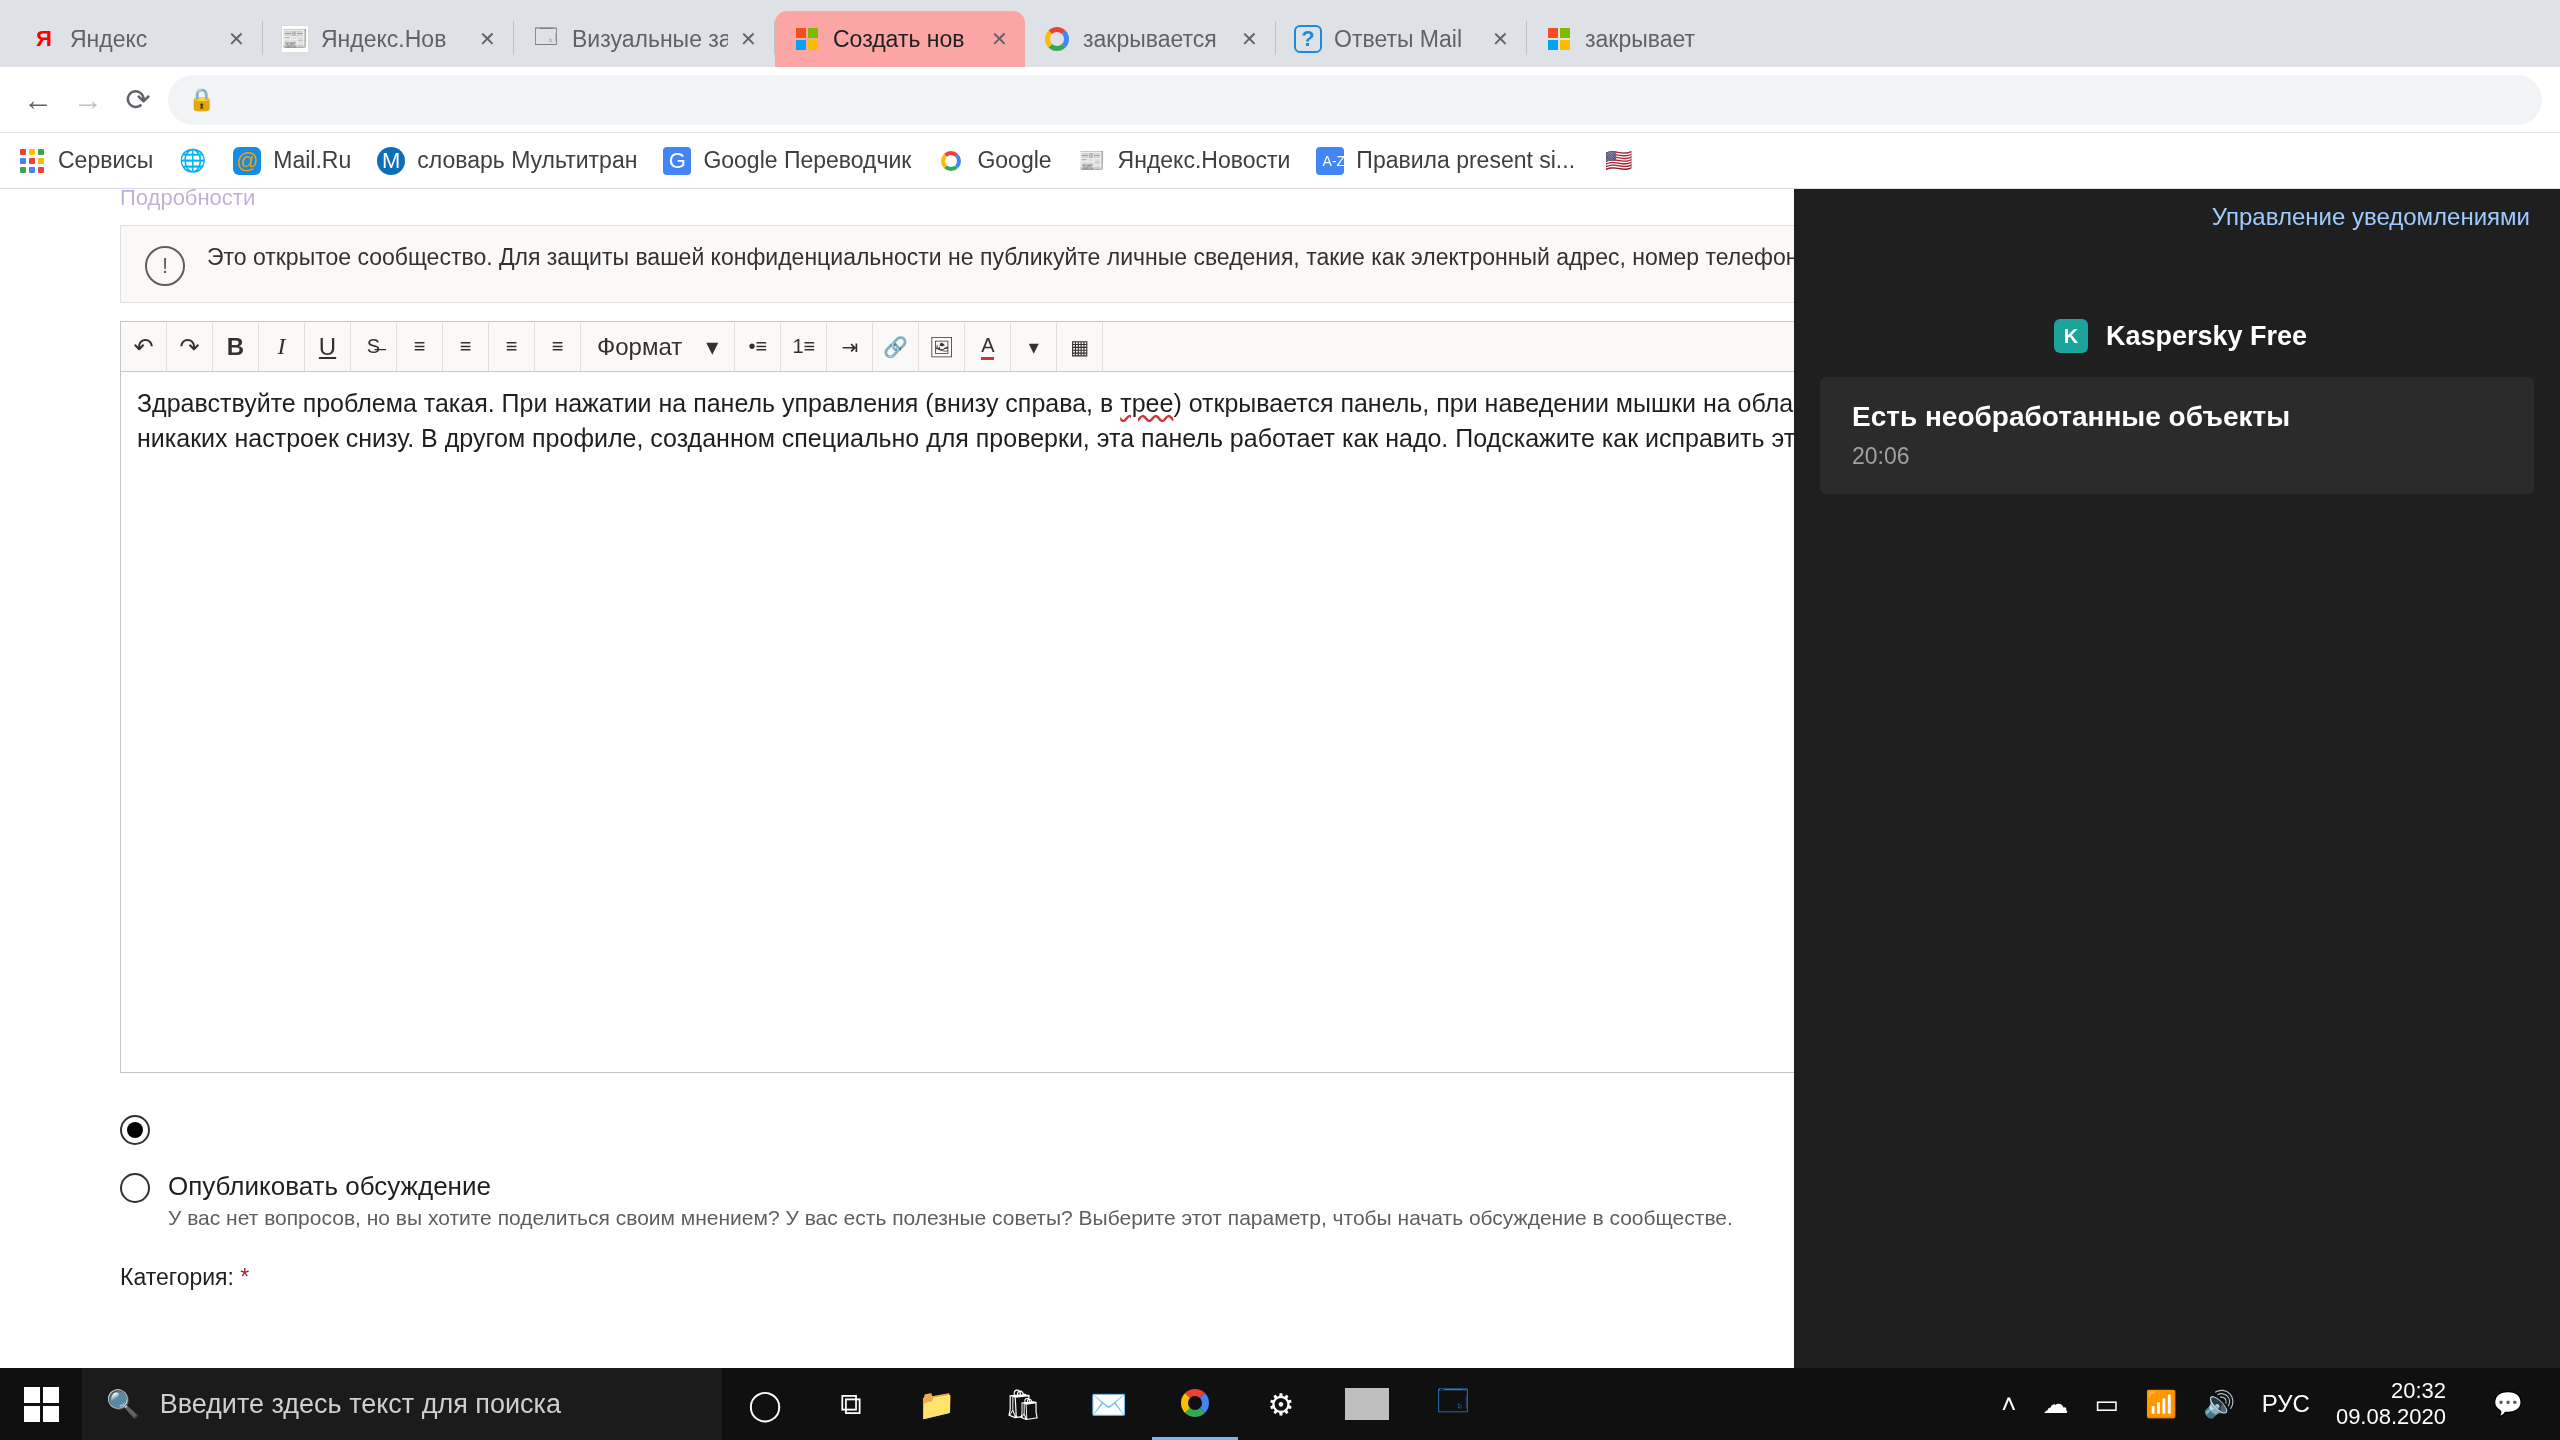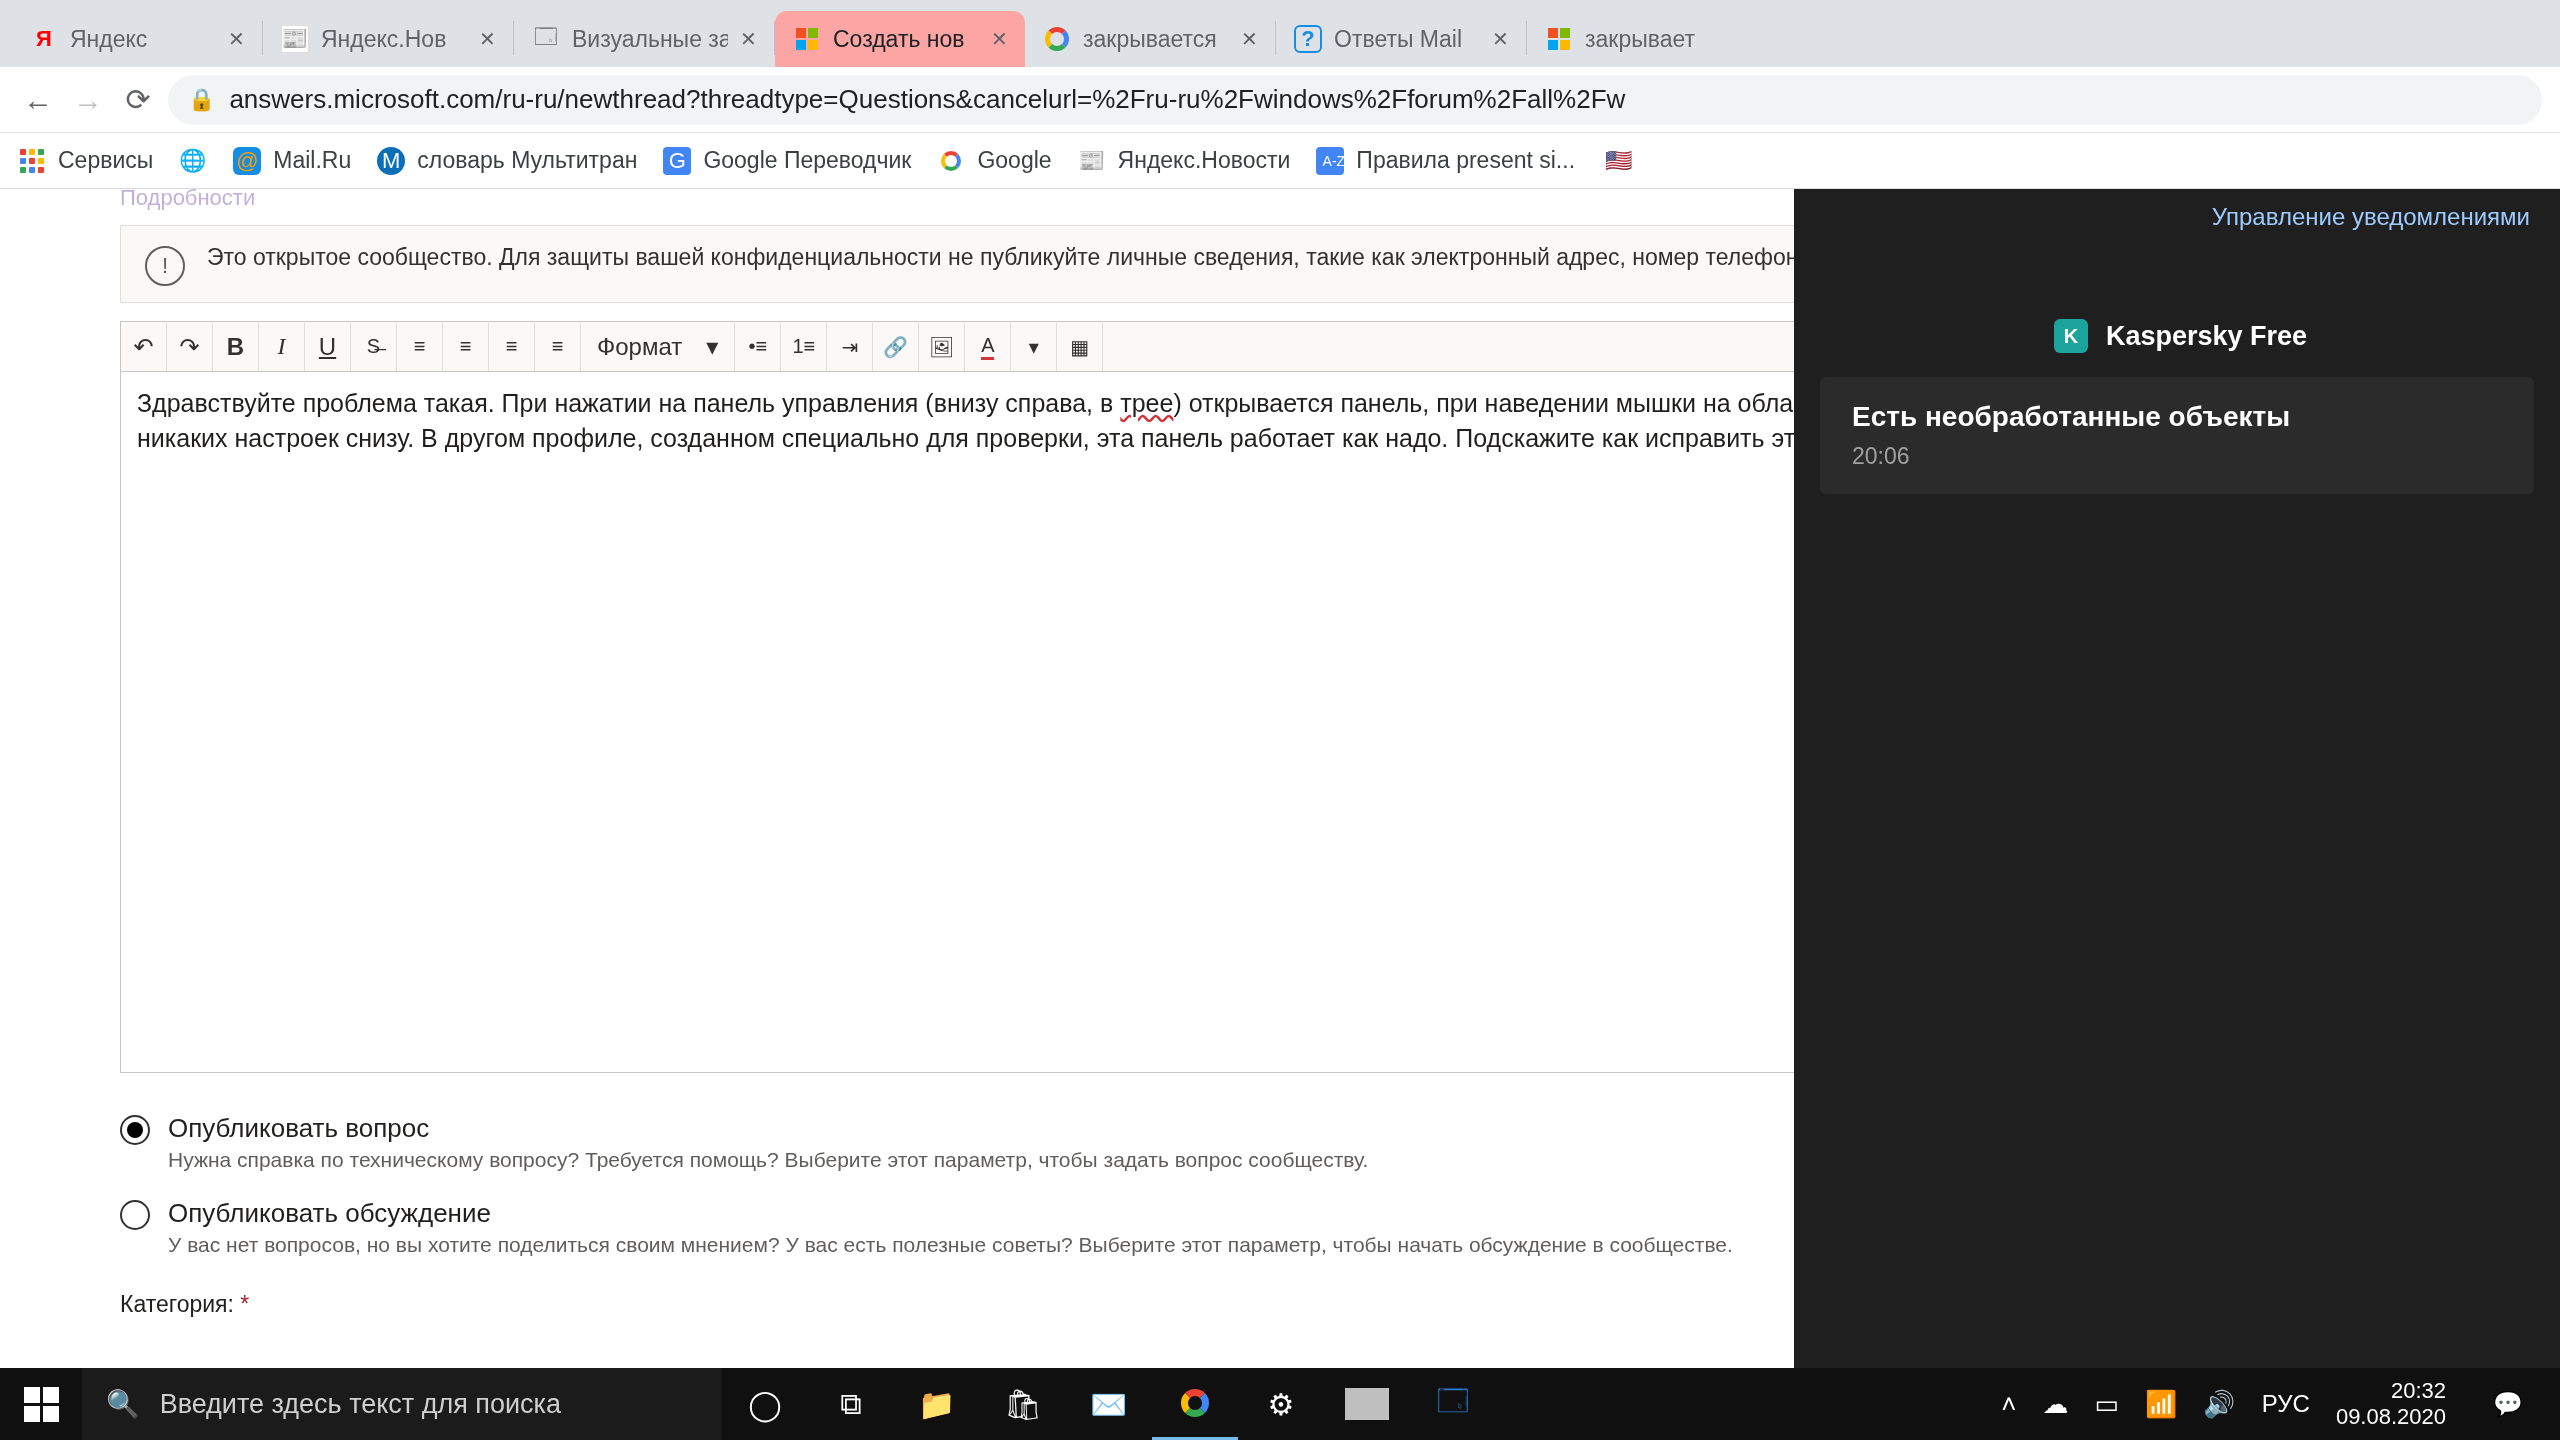--- a/index.html
+++ b/index.html
@@ -142,21 +142,20 @@
     <span class="title">закрывает</span>
   </div>
 </div>
 
 <div class="addrbar">
   <div class="nav-ico">←</div>
   <div class="nav-ico" style="opacity:.4;">→</div>
   <div class="nav-ico">⟳</div>
   <div class="url-field">
     <span class="lock">🔒</span>
-    <span>answers.microsoft.com/ru-ru/newthread?threadtype=Questions&amp;cancelurl=%2Fru-ru%2Fwindows%2Fforum%2Fall%2Fw</span>
   </div>
 </div>
 
 <div class="bmbar">
   <div class="bm">
     <span class="ico apps-ico">
         <span>
           <i style="background:#ea4335"></i>
           <i style="background:#fbbc05"></i>
           <i style="background:#34a853"></i>
@@ -240,24 +239,20 @@
         <div class="tbtn small">▾</div>
         <div class="tbtn small">▦</div>
       </div>
       <div class="editor-body">
         <span>Здравствуйте проблема такая. При нажатии на панель управления (внизу справа, в </span><span class="redline">трее</span><span>) открывается панель, при наведении мышки на область панели она закрывается. В этой панели нет никаких настроек снизу. В другом профиле, созданном специально для проверки, эта панель работает как надо. Подскажите как исправить эту проблему на своем профиле. Спасибо</span>
       </div>
     </div>
 
     <div class="radio-row">
       <div class="radio sel"></div>
-      <div>
-        <div class="radio-title">Опубликовать вопрос</div>
-        <div class="radio-sub">Нужна справка по техническому вопросу? Требуется помощь? Выберите этот параметр, чтобы задать вопрос сообществу.</div>
-      </div>
     </div>
     <div class="radio-row" style="margin-top:26px;">
       <div class="radio"></div>
       <div>
         <div class="radio-title">Опубликовать обсуждение</div>
         <div class="radio-sub">У вас нет вопросов, но вы хотите поделиться своим мнением? У вас есть полезные советы? Выберите этот параметр, чтобы начать обсуждение в сообществе.</div>
       </div>
     </div>
 
     <div class="cat-label">

